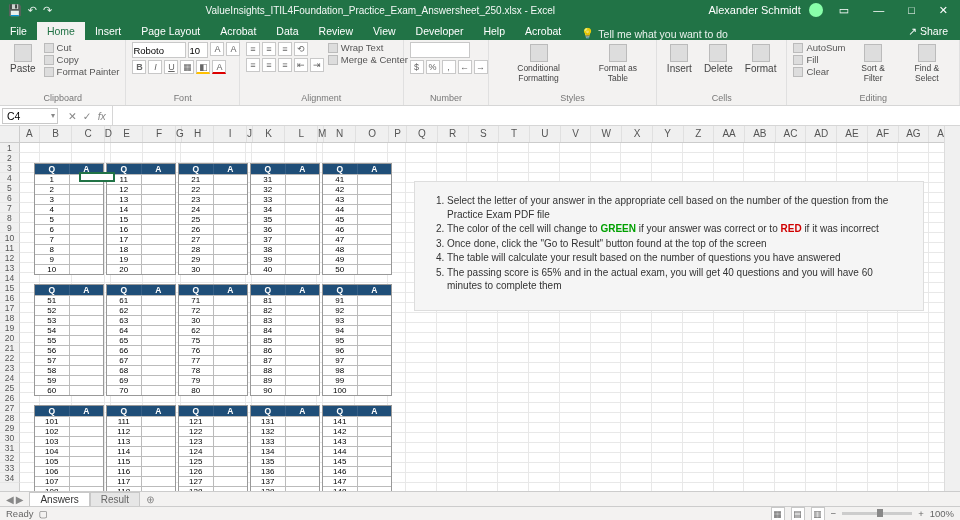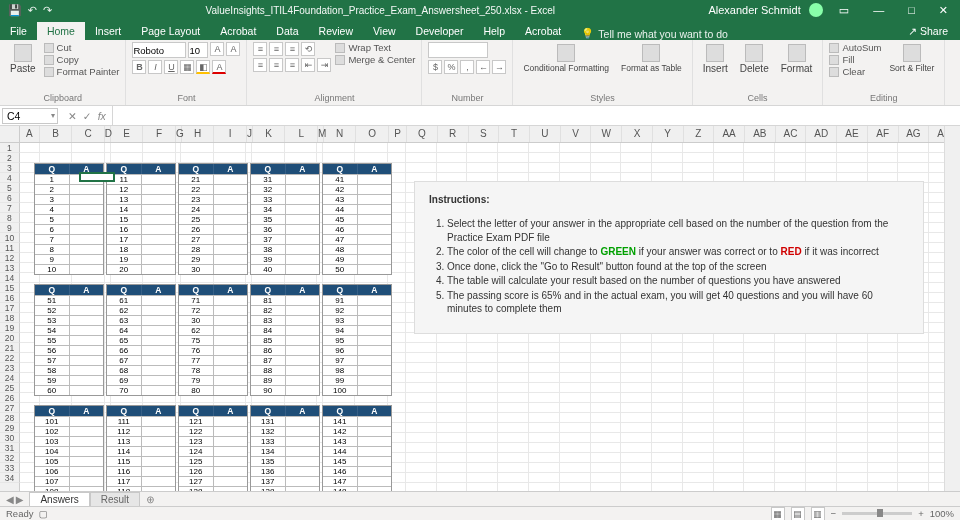--- a/index.html
+++ b/index.html
@@ -262,20 +262,24 @@
             <span>Fill</span>
           </div>
         <div>
             <span class="ic"></span>
             <span>Clear</span>
           </div>
       </div>
       <div class="rbig">
           <div class="ico"></div>
           <span style="font-size:8.5px;text-align:center">Sort &amp; Filter</span>
+        </div>
+      <div class="rbig">
+          <div class="ico"></div>
+          <span style="font-size:8.5px;text-align:center">Find &amp; Select</span>
         </div>
     </div>
     <div class="label">Editing</div>
   </div>
 </div>
 
 <div class="fbar">
   <div class="namebox">
       <span>C4</span>
       <span class="dd">▾</span>
@@ -2312,21 +2316,20 @@
           <div>149</div>
           <div></div>
         </div>
         <div class="qa-row">
           <div>150</div>
           <div></div>
         </div>
       </div>
     </div>
   <div class="instructions">
-    <div class="hdr">Instructions:</div>
     <ol id="instr-list">
         <li>Select the letter of your answer in the appropriate cell based on the number of the question from the Practice Exam PDF file</li>
         <li>The color of the cell will change to <span class="green">GREEN</span> if your answer was correct or to <span class="red">RED</span> if it was incorrect</li>
         <li>Once done, click the "Go to Result" button found at the top of the screen</li>
         <li>The table will calculate your result based on the number of questions you have answered</li>
         <li>The passing score is 65% and in the actual exam, you will get 40 questions and you will have 60 minutes to complete them</li>
       </ol>
   </div>
   <div class="active-cell" id="active-cell" style="left: 57px; top: 29px; width: 36px; height: 10px;"></div>
 </div>

